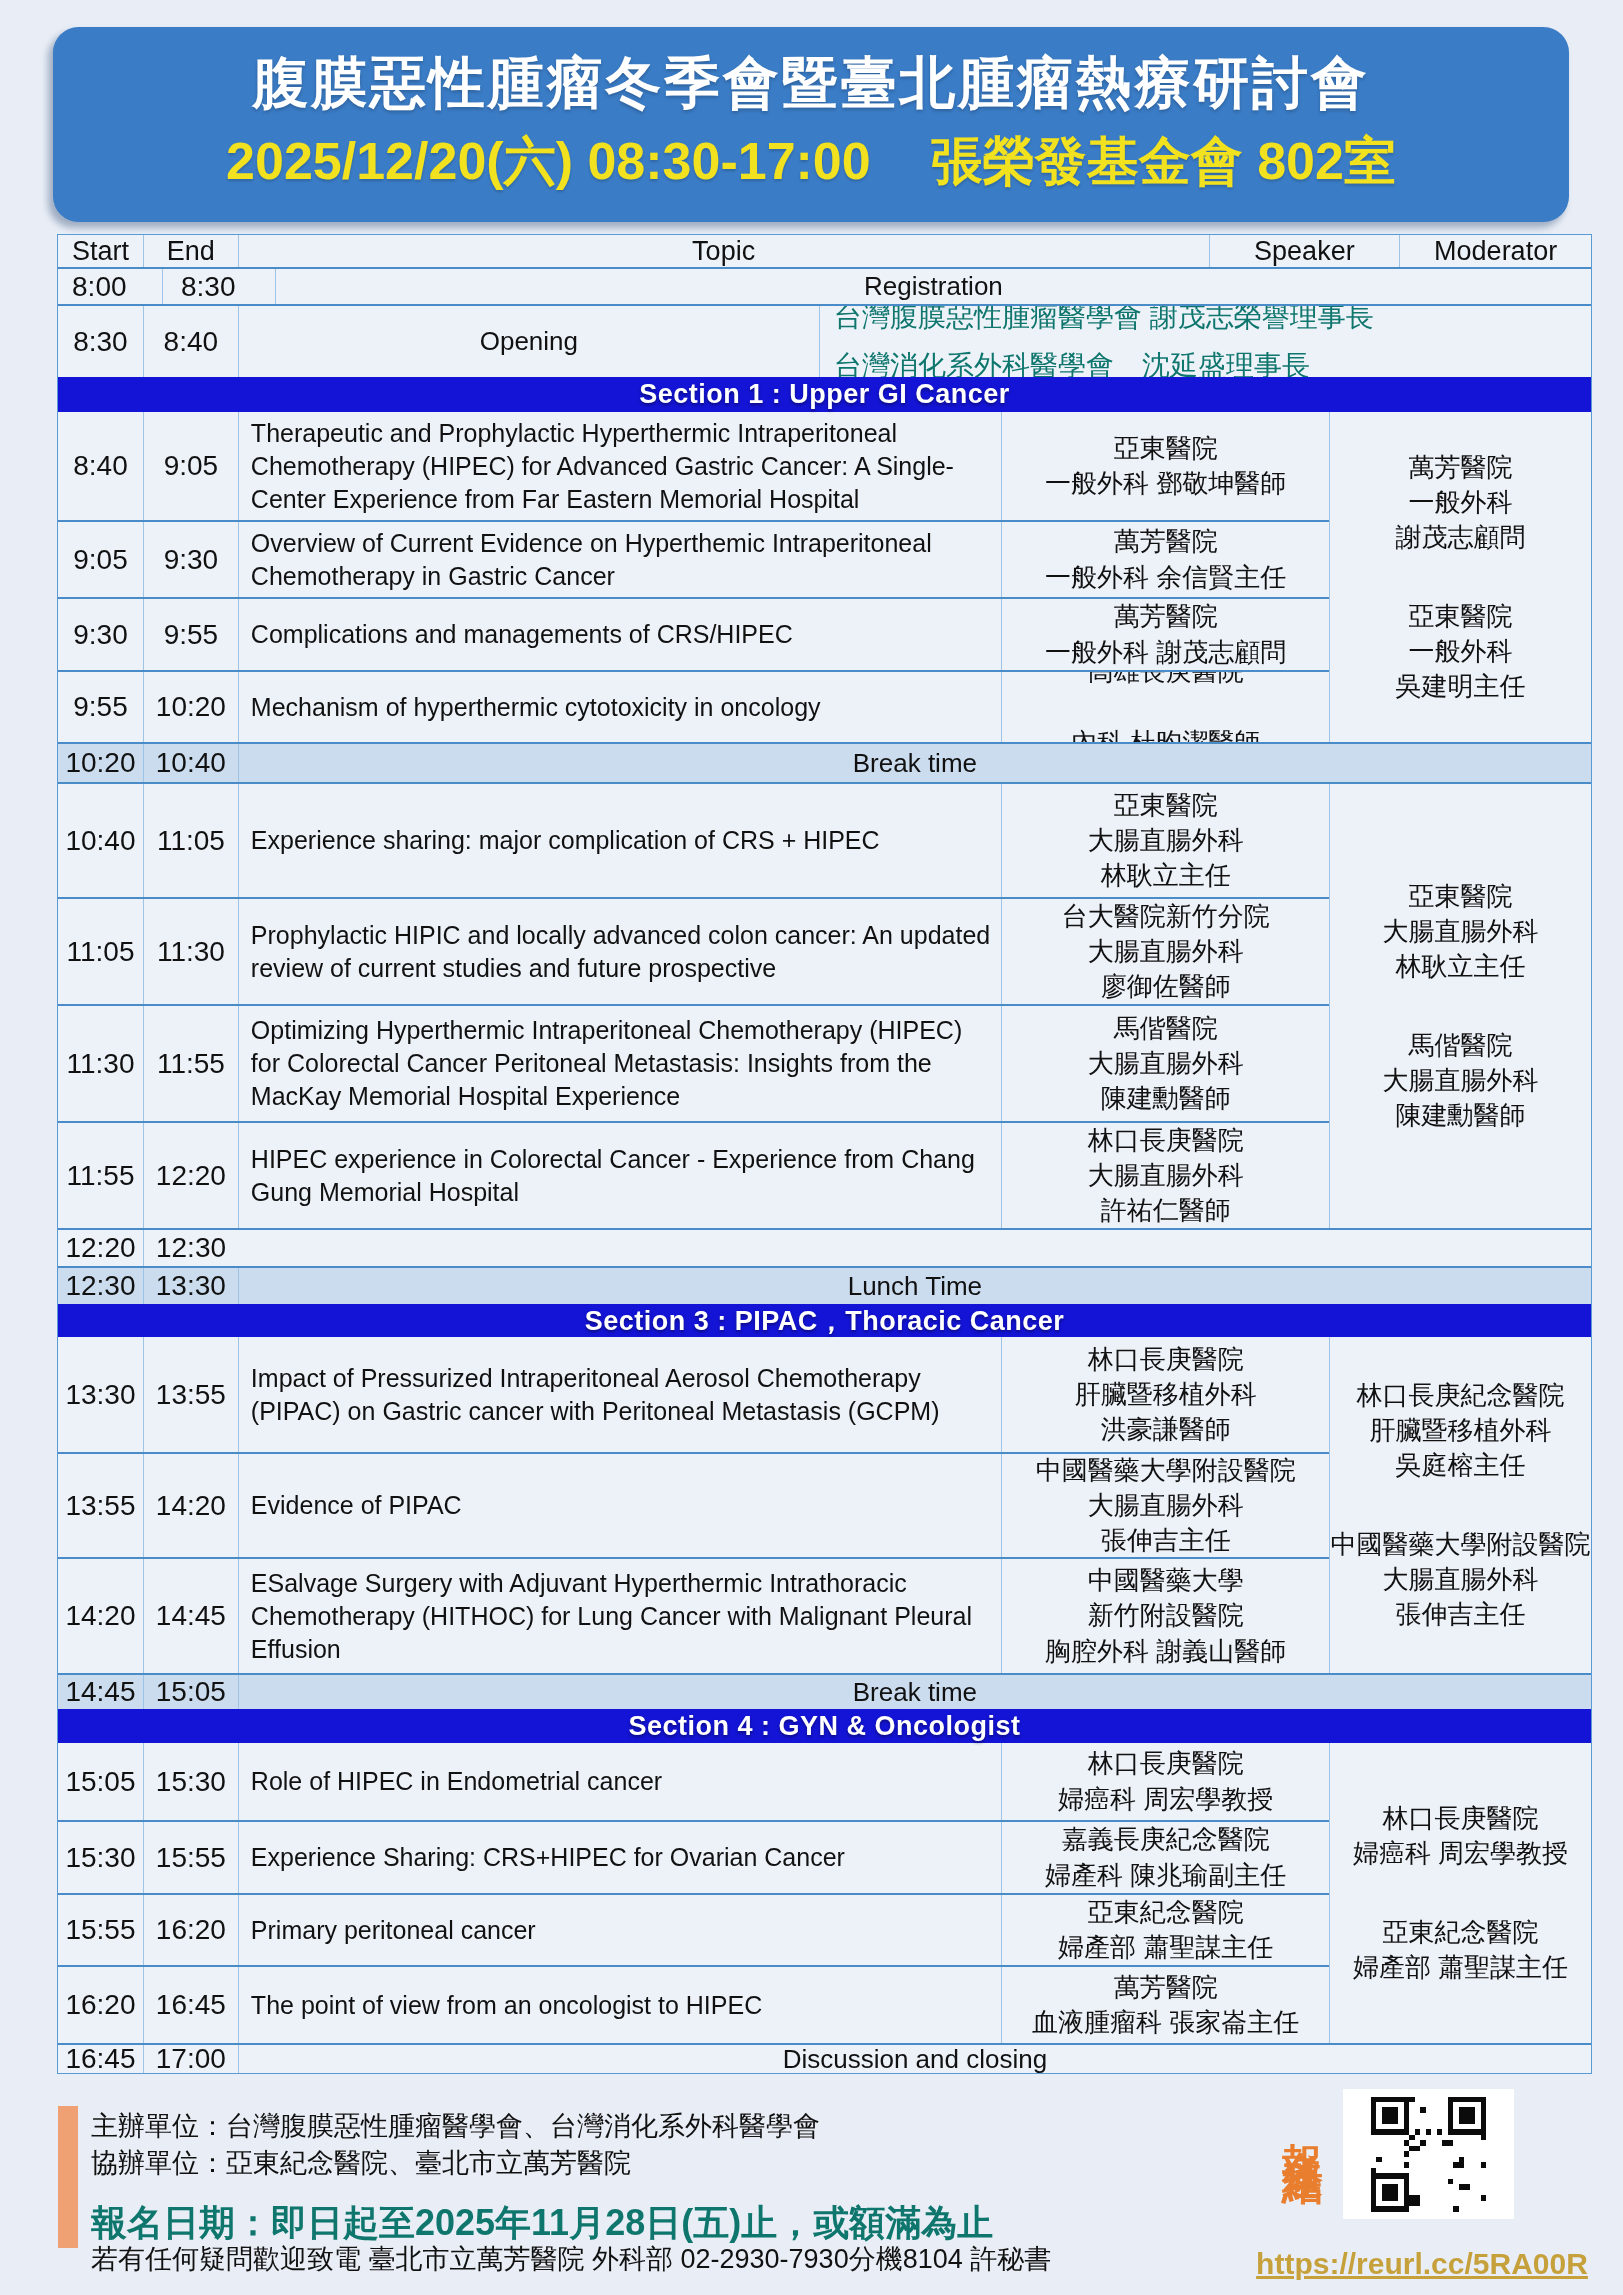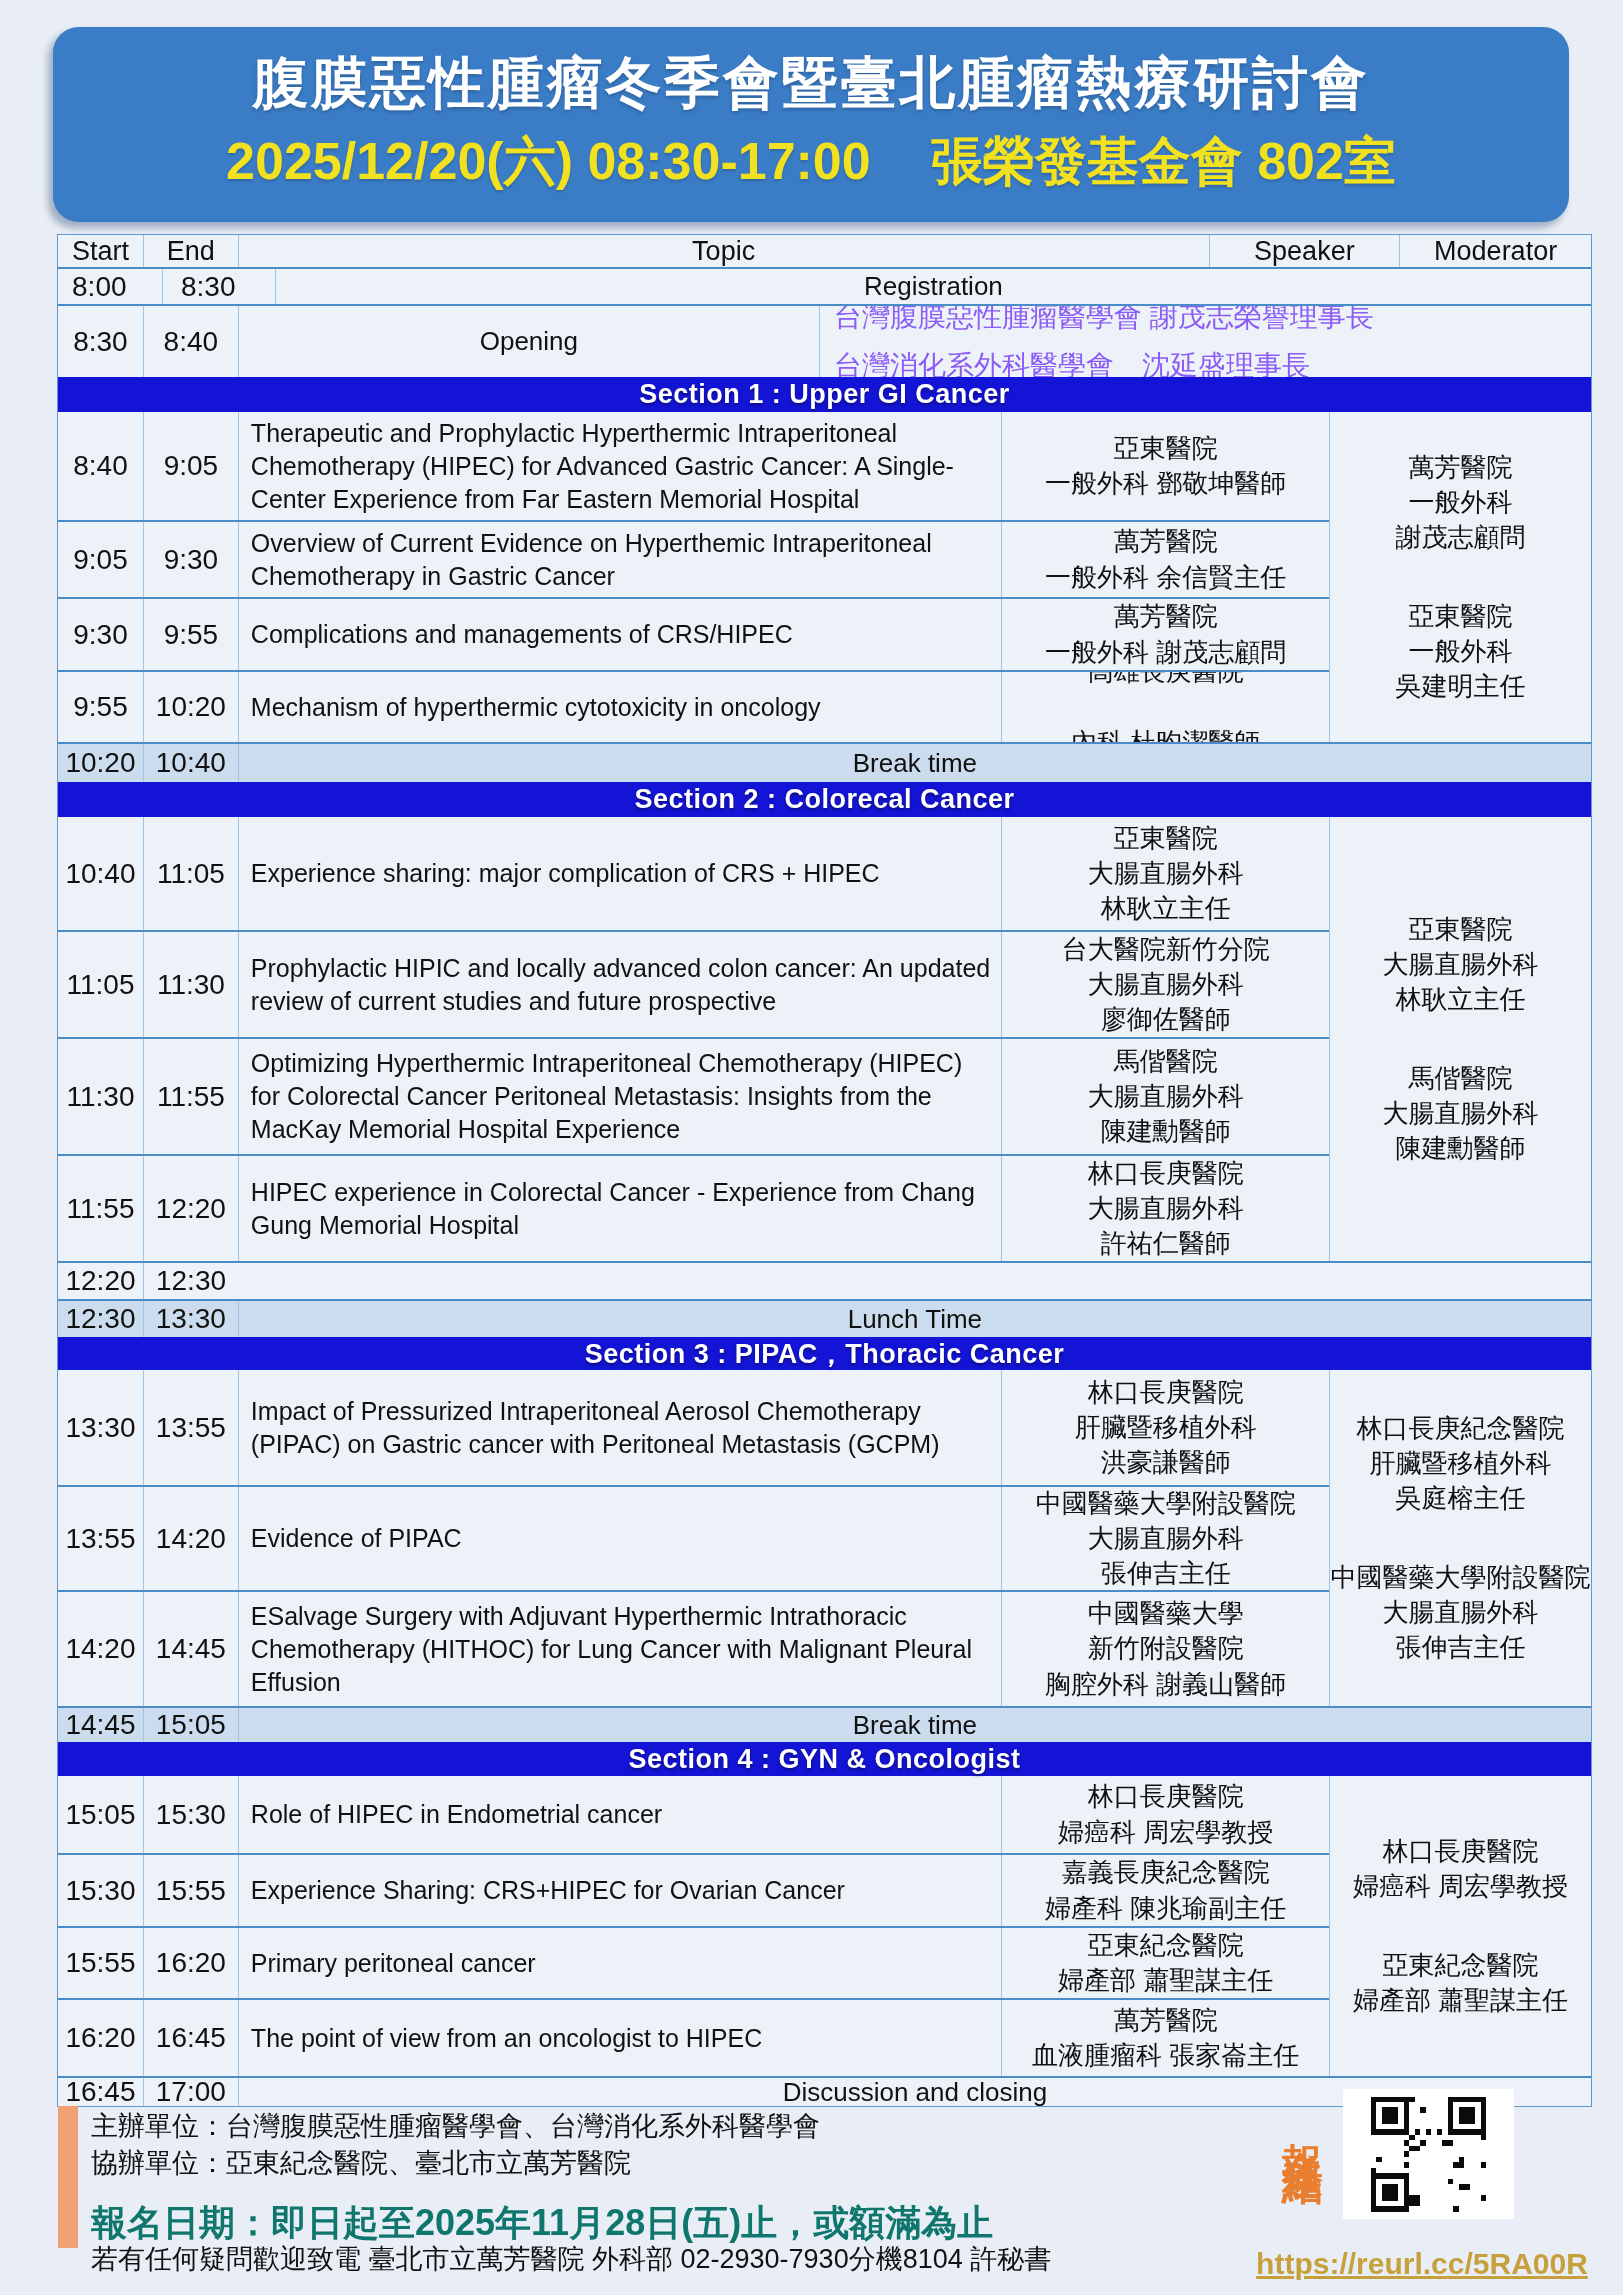--- a/index.html
+++ b/index.html
@@ -55,21 +55,21 @@
   .trow + .trow{border-top:2.3px solid #4A8CC7;}
   .speaker,.moderator{
     flex-direction:column;font-size:26px;line-height:1.35;color:#111;
     text-align:center;justify-content:center;
   }
   .moderator{width:264px;border-left:1.4px solid #9FC3E4;box-sizing:border-box;
              display:flex;gap:44px;}
   .mod-entry div, .speaker div{white-space:nowrap;}
   .opening-right{
     flex-direction:column;align-items:flex-start;justify-content:center;
-    padding-left:14px;font-size:28px;line-height:1.72;color:#8b5cf6;text-align:left;
+    padding-left:14px;font-size:28px;line-height:1.72;color:#0f766e;text-align:left;
   }
 
   
   .orange-bar{position:absolute;left:58px;top:2106px;width:20.4px;height:142px;background:#F0A173;}
   .footer-lines{position:absolute;left:91px;top:2108px;font-size:27px;line-height:37px;color:#111;white-space:nowrap;}
   .footer-lines div:nth-child(3){color:#0f766e;font-weight:bold;font-size:36px;margin-top:22px;}
   .reg-vertical{
     position:absolute;left:1276px;top:2110px;height:185px;
     writing-mode:vertical-rl;text-orientation:upright;
     font-size:41px;font-weight:bold;color:#E87E2E;letter-spacing:7.4px;white-space:nowrap;
@@ -172,21 +172,20 @@
             <div>一般外科</div>
             <div>吳建明主任</div>
           </div>
         </div>
       </div>
       <div class="row shade" style="height: 40px;">
         <div class="cell time" style="width: 85px;">10:20</div>
         <div class="cell time" style="width: 95px;">10:40</div>
         <div class="cell band-label" style="width: 1355px;">Break time</div>
       </div>
-      <div class="section-bar" style="height: 35px;">Section 2 : Colorecal Cancer</div>
       <div class="talks">
         <div class="talks-left">
           <div class="trow" style="height: 113px;">
             <div class="cell time" style="width: 85px;">10:40</div>
             <div class="cell time" style="width: 95px;">11:05</div>
             <div class="cell topic" style="width: 764px;">Experience sharing: major complication of CRS + HIPEC</div>
             <div class="cell speaker" style="width: 328px;">
               <div>亞東醫院</div>
               <div>大腸直腸外科</div>
               <div>林耿立主任</div>

